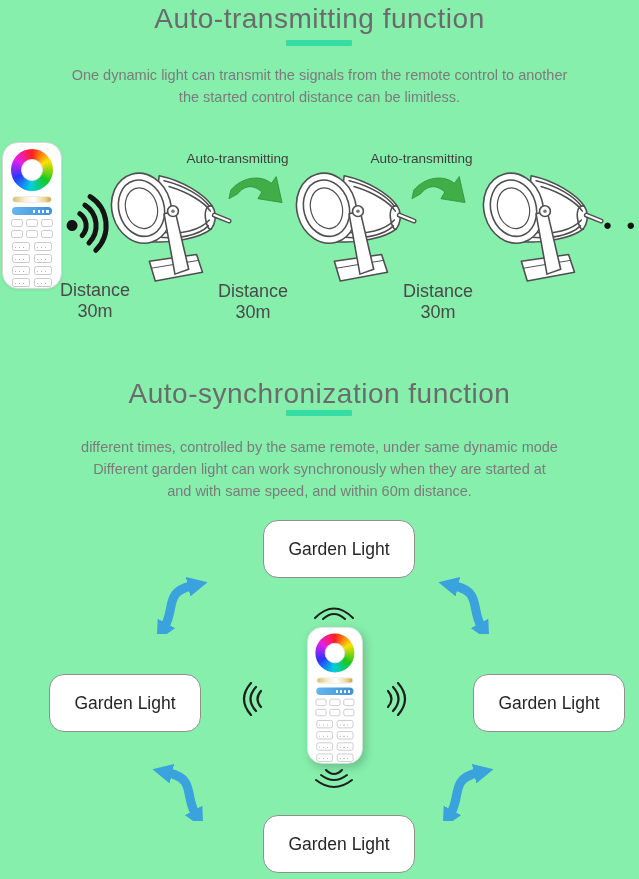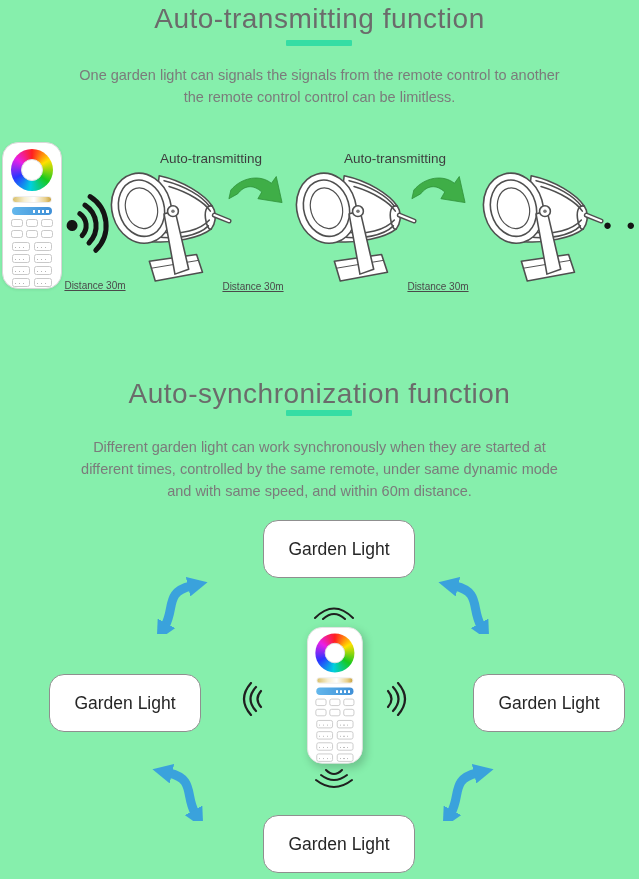--- a/index.html
+++ b/index.html
@@ -4,22 +4,22 @@
 <style>
   html,body{margin:0;padding:0;background:#fff;}
   .canvas{position:relative;width:639px;height:879px;margin:0 auto;background:#86efac;
           font-family:"Liberation Sans",sans-serif;overflow:hidden;padding-left:26px;}
 
   .title{position:absolute;left:0;width:639px;text-align:center;font-size:28px;
          font-weight:300;color:#6b6b6b;letter-spacing:.5px;}
   .accent-bar{position:absolute;height:6px;width:66px;border-radius:1px;background:#35dda4;}
   .desc{position:absolute;left:0;width:639px;text-align:center;font-size:14.5px;
         line-height:22px;color:#7b7b7b;}
-  .small-label{position:absolute;font-size:13.5px;color:#3e3e3e;}
-  .dist-label{position:absolute;font-size:10px;color:#4a4a4a;text-align:center;width:110px;text-decoration:underline;}
+  .small-label{position:absolute;font-size:13.5px;color:#3e3e3e;text-align:center;}
+  .dist-label{position:absolute;font-size:18px;color:#4a4a4a;text-align:center;width:110px;}
   .dots{position:absolute;font-size:15px;letter-spacing:5px;color:#141414;line-height:16px;}
 
   
   .remote{position:absolute;width:60px;height:147px;background:#fff;border:1px solid #d8d8d8;
           border-radius:16px;box-sizing:border-box;display:flex;flex-direction:column;
           align-items:center;padding-top:6px;box-shadow:0 1px 3px rgba(0,0,0,.08);}
   .remote--photo{box-shadow:3px 4px 9px rgba(0,0,0,.18);border-color:#e3e3e3;
                  transform:scale(0.93);transform-origin:top left;}
   .wheel{width:42px;height:42px;border-radius:50%;position:relative;
          background:conic-gradient(#ff1f1f,#ffe000 60deg,#17c91e 125deg,#00cfe0 185deg,
@@ -88,22 +88,22 @@
     </symbol>
   </defs>
 </svg>
 
 <div class="canvas">
 
   <div class="title" style="top:3px">Auto-transmitting function</div>
   <div class="accent-bar" style="left:286px;top:40px"></div>
 
   <div class="desc" style="top:64px">
-    <div>One garden light can signals the signals from the remote control to another</div>
-    <div>the remote control control can be limitless.</div>
+    <div>One dynamic light can transmit the signals from the remote control to another</div>
+    <div>the started control distance can be limitless.</div>
   </div>
 
   <div class="remote" style="left:2px;top:142px">
     <div class="wheel"></div>
     <div class="bar-warm"></div>
     <div class="bar-blue"></div>
     <div class="keys3">
       <div class="k"></div>
         <div class="k"></div>
         <div class="k"></div>
@@ -154,22 +154,22 @@
   <div class="dist-label" style="left:40px;top:280px">Distance 30m</div>
   <div class="dist-label" style="left:198px;top:281px">Distance 30m</div>
   <div class="dist-label" style="left:383px;top:281px">Distance 30m</div>
 
   <div class="dots" style="left:603px;top:217px">● ● ●</div>
 
   <div class="title" style="top:378px">Auto-synchronization function</div>
   <div class="accent-bar" style="left:286px;top:410px"></div>
 
   <div class="desc" style="top:436px">
+    <div>different times, controlled by the same remote, under same dynamic mode</div>
     <div>Different garden light can work synchronously when they are started at</div>
-    <div>different times, controlled by the same remote, under same dynamic mode</div>
     <div>and with same speed, and within 60m distance.</div>
   </div>
 
   <div class="glbox" style="left:252px;top:520px">
       <span>Garden Light</span>
     </div>
   <div class="glbox" style="left:38px;top:674px">
       <span>Garden Light</span>
     </div>
   <div class="glbox" style="left:462px;top:674px">

